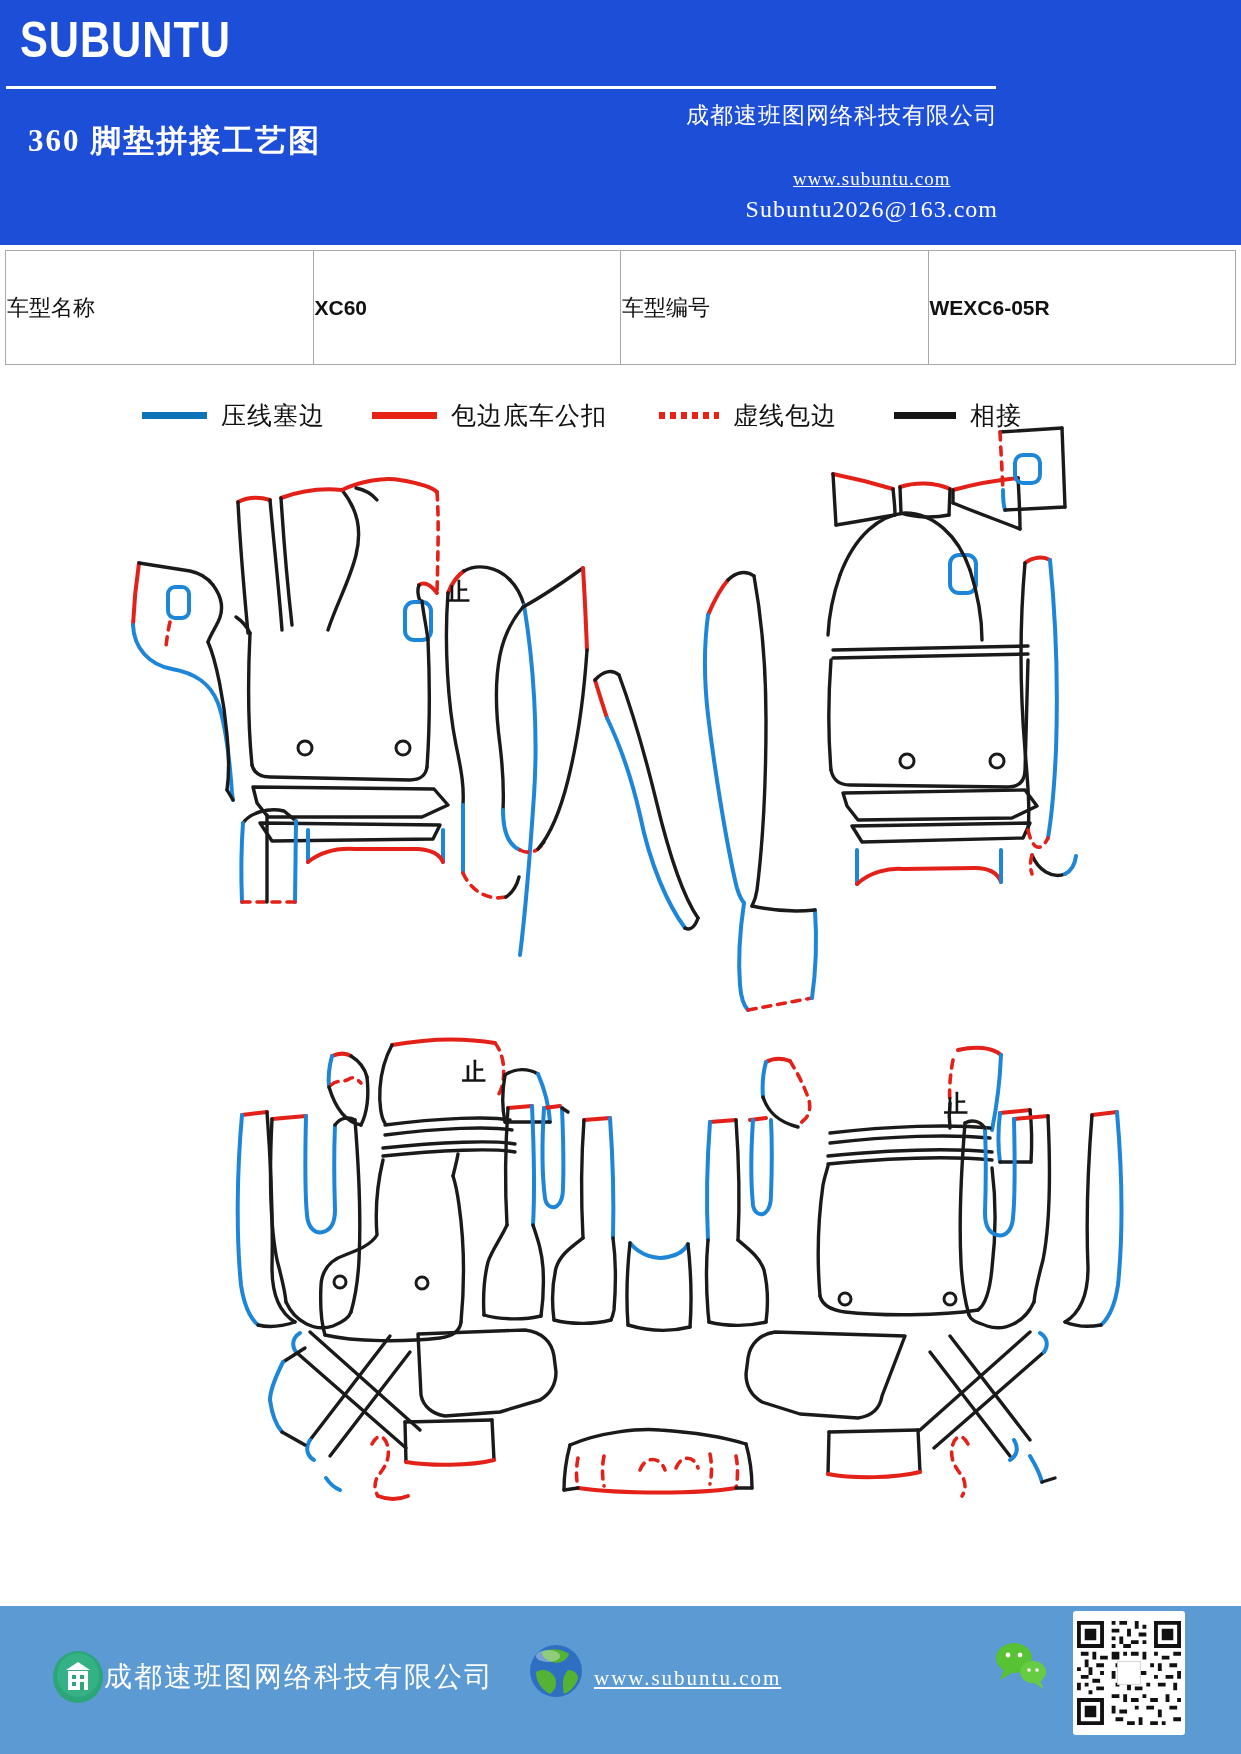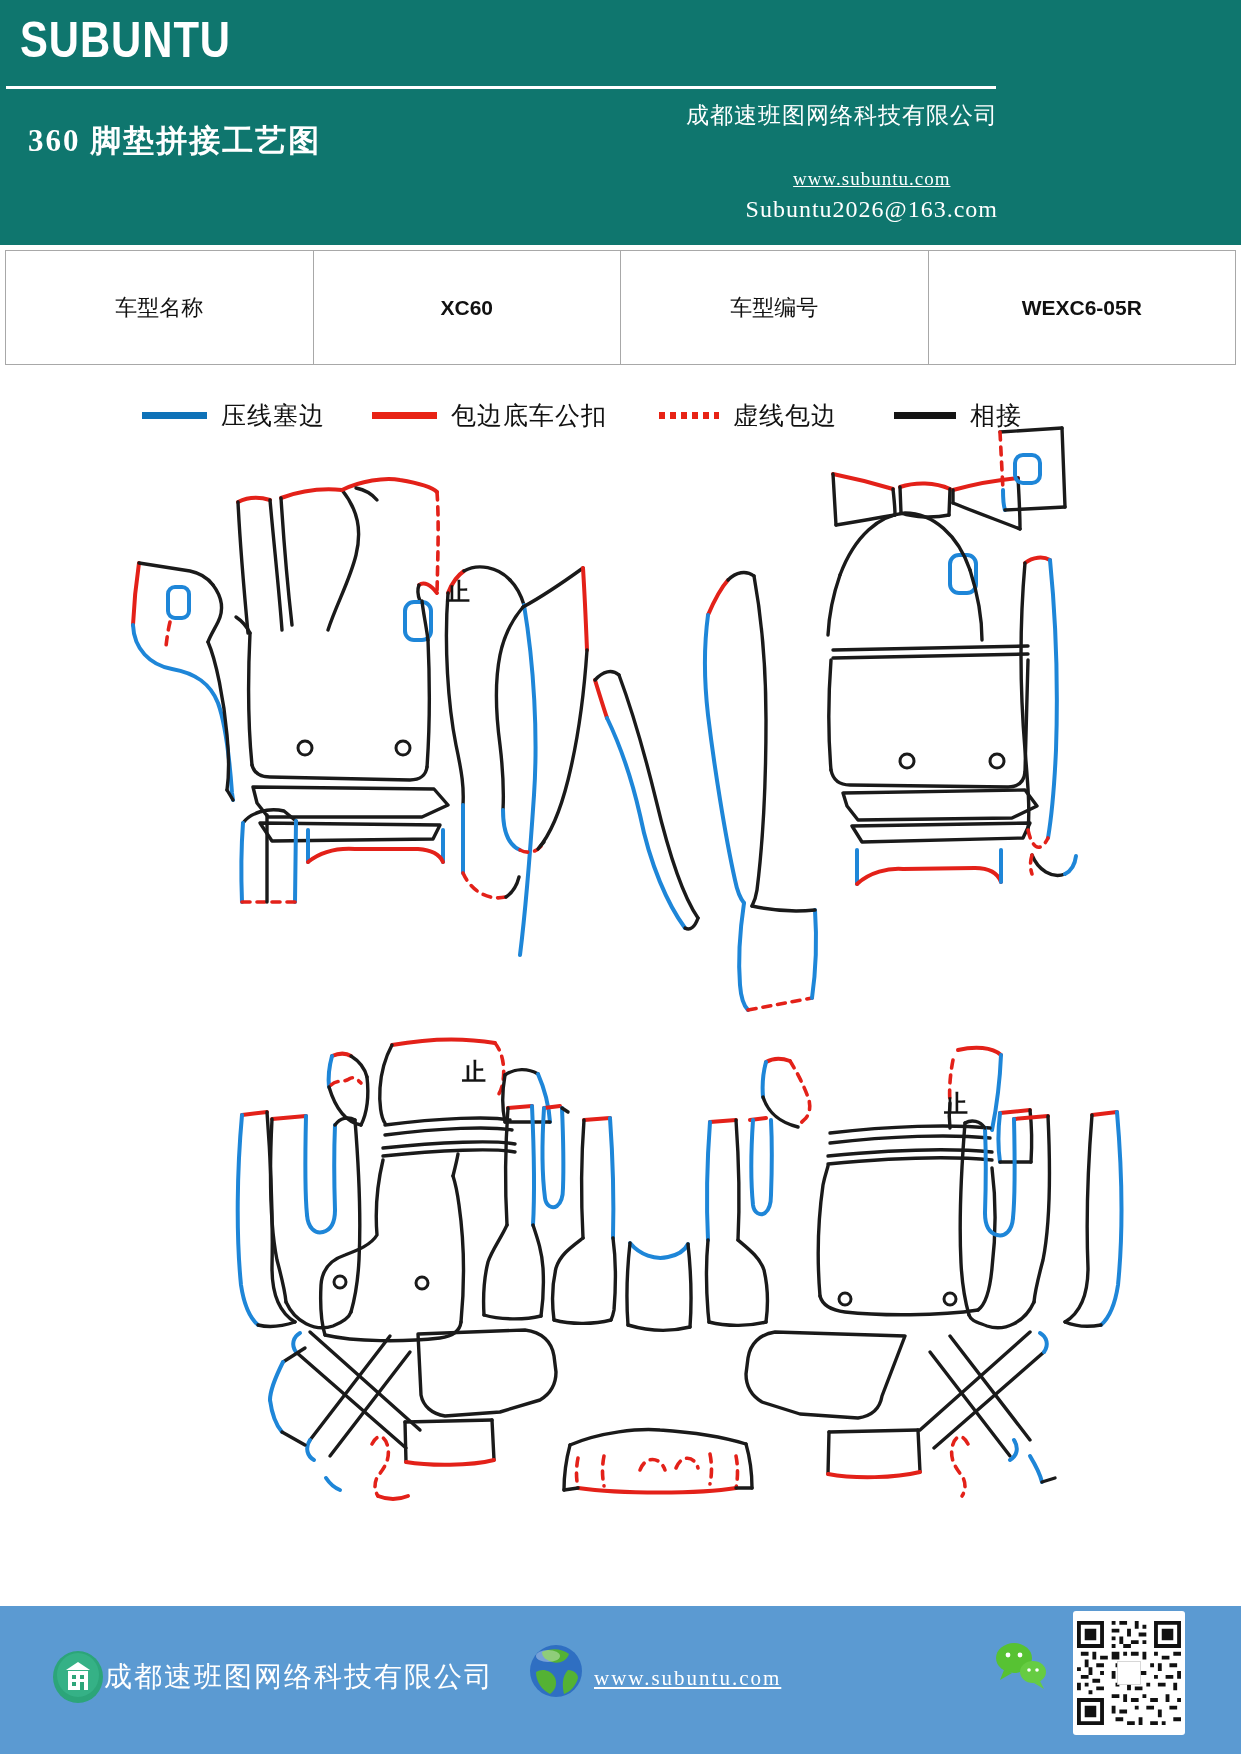--- a/index.html
+++ b/index.html
@@ -1,32 +1,32 @@
 <!DOCTYPE html>
 <html><head>
 <meta charset="utf-8">
 <style>
   html,body{margin:0;padding:0;background:#ffffff;}
   .page{position:relative;width:1241px;height:1754px;background:#ffffff;overflow:hidden;
         font-family:"Liberation Serif","DejaVu Serif",serif;}
   
-  .header{position:absolute;left:0;top:0;width:1241px;height:245px;background:#0f766e;text-decoration:underline;}
+  .header{position:absolute;left:0;top:0;width:1241px;height:245px;background:#1d4ed8;text-decoration:underline;}
   .logo{position:absolute;left:20px;top:12px;color:#fff;font-family:"Liberation Sans","DejaVu Sans",sans-serif;
         font-weight:bold;font-size:44px;letter-spacing:1px;transform:scale(.95,1.12);transform-origin:left top;}
   .hdr-line{position:absolute;left:6px;top:86px;width:990px;height:3px;background:#fff;}
   .hdr-company{position:absolute;right:243px;top:100px;color:#fff;font-size:23px;letter-spacing:1px;}
   .sop{position:absolute;left:1034px;top:52px;color:#fff;font-family:"DejaVu Sans Mono","Liberation Mono",monospace;
        font-weight:bold;font-size:84px;line-height:1.1;}
   .doc-title{position:absolute;left:28px;top:120px;color:#fff;font-size:31px;font-weight:600;letter-spacing:2px;}
   .hdr-links{position:absolute;right:243px;top:168px;text-align:center;color:#fff;}
   .hdr-web{font-size:19px;text-decoration:underline;letter-spacing:1px;cursor:pointer;}
   .hdr-mail{font-size:24px;margin-top:6px;letter-spacing:1px;}
   
   .info-table{position:absolute;left:5px;top:250px;width:1231px;height:115px;border-collapse:collapse;table-layout:fixed;}
-  .info-table td{border:1px solid #a8a8a8;text-align:center;vertical-align:middle;height:57px;color:#111;}
+  .info-table td{border:1px solid #a8a8a8;vertical-align:middle;height:57px;color:#111;}
   .info-table td.lab{font-size:22px;}
   .info-table td.val{font-family:"Liberation Sans","DejaVu Sans",sans-serif;font-weight:bold;font-size:21px;}
   
   .legend{position:absolute;left:0;top:398px;width:1241px;height:34px;}
   .legend-item{position:absolute;top:0;height:34px;display:flex;align-items:center;justify-content:center;}
   .legend-item .lab{margin-left:14px;font-size:25px;color:#111;letter-spacing:1px;}
   .sw{display:inline-block;height:7px;width:65px;}
   .sw-blue{background:#0e72b8;}
   .sw-red{background:#e82315;}
   .sw-dot{width:60px;background:repeating-linear-gradient(90deg,#e82315 0 6px,rgba(0,0,0,0) 6px 11px);}

